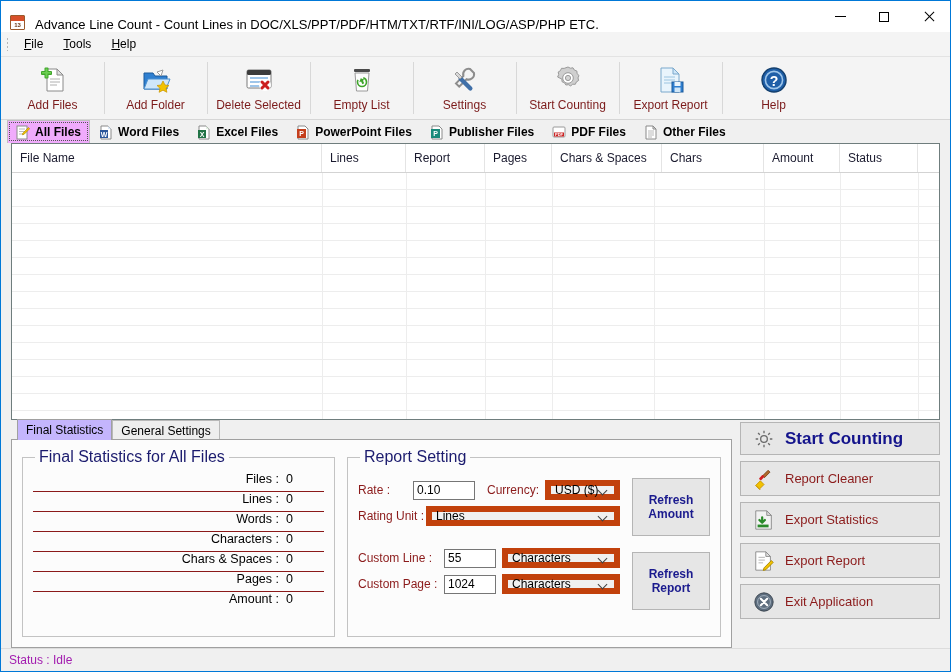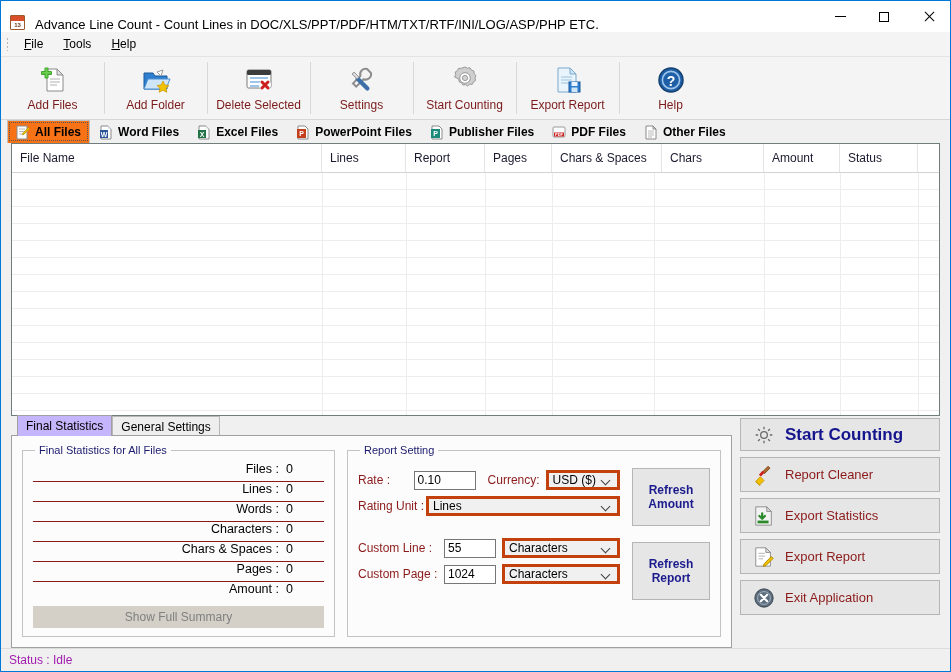--- a/index.html
+++ b/index.html
@@ -81,21 +81,21 @@
   
   .ftabs{
     height:23px;flex:0 0 23px;background:#f0f0f0;display:flex;align-items:flex-end;
     padding-left:6px;box-sizing:border-box;
   }
   .ftab{
     display:flex;align-items:center;gap:5px;height:22px;padding:0 8px;
     font-size:12px;font-weight:bold;color:#000;background:#f0f0f0;
     border:1px solid transparent;border-bottom:none;cursor:default;
   }
-  .ftab.active{background:#f97316;border-color:#c0c0c0;outline:1px dotted #555;outline-offset:-3px;}
+  .ftab.active{background:#f0abfc;border-color:#c0c0c0;outline:1px dotted #555;outline-offset:-3px;}
   .ftab-ico{width:14px;height:15px;flex:0 0 auto;}
 
   
   .listwrap{
     margin:0 10px;flex:1 1 auto;border:1px solid #6f7d7d;background:#fff;
     display:flex;flex-direction:column;overflow:hidden;box-sizing:border-box;
   }
   .list-head{
     height:28px;flex:0 0 28px;display:flex;background:#fff;
     border-bottom:1px solid #d3d3d3;
@@ -124,21 +124,21 @@
   .tabbody{
     flex:1 1 auto;border:1px solid #a0a0a0;background:#fcfcfc;margin-top:-1px;
     display:flex;gap:12px;padding:8px 10px 10px 10px;box-sizing:border-box;
   }
 
   fieldset.grp{
     border:1px solid #c3c3c3;margin:0;padding:6px 10px 8px 10px;box-sizing:border-box;
     position:relative;
   }
   fieldset.grp > legend{
-    font-size:11px;color:#1b1b6e;padding:0 4px;margin-left:2px;
+    font-size:16px;color:#1b1b6e;padding:0 4px;margin-left:2px;
   }
   fieldset.grp.report > legend{color:#1b1b6e;}
 
   .statsbox{width:313px;flex:0 0 313px;}
   .stat-row{
     display:flex;align-items:baseline;justify-content:flex-end;
     border-bottom:1px solid #8b1a1a;height:20px;box-sizing:border-box;
   }
   .stat-row.last{border-bottom:none;}
   .stat-label{font-size:12.5px;color:#000;}
@@ -154,21 +154,21 @@
   .rs-left{flex:1 1 auto;min-width:0;}
   .rs-row{display:flex;align-items:center;gap:6px;margin-bottom:6px;}
   .rs-lab{font-size:12px;color:#8b1a1a;white-space:nowrap;}
   .rs-lab.w1{width:62px;}
   .rs-lab.w2{width:80px;}
   .txtin{
     height:19px;border:1px solid #767676;background:#fff;font-size:12px;color:#000;
     padding:0 3px;box-sizing:border-box;font-family:inherit;
   }
   .sel{
-    height:20px;border:3px solid #c2410c;background:#f0f0f0;font-size:12px;color:#000;
+    height:20px;border:6px solid #c2410c;background:#f0f0f0;font-size:12px;color:#000;
     display:flex;align-items:center;padding:0 2px 0 4px;box-sizing:border-box;
     justify-content:space-between;
   }
   .chev{
     width:9px;height:9px;margin-right:4px;position:relative;flex:0 0 auto;
   }
   .chev:before{
     content:"";position:absolute;left:0;top:1px;width:6px;height:6px;
     border-right:1.4px solid #404040;border-bottom:1.4px solid #404040;
     transform:rotate(45deg);
@@ -276,20 +276,31 @@
               <rect x="6" y="16" width="18" height="2"></rect>
               <rect x="6" y="20" width="12" height="2"></rect>
             </g>
           <circle cx="21" cy="20" r="6" fill="#fff"></circle>
           <path d="M18 17l6 6M24 17l-6 6" stroke="#cc1f1f" stroke-width="3" stroke-linecap="round"></path>
         </svg>
       </div>
       <div class="tb-label">Delete Selected</div>
     </div>
 
+    <div class="tb-btn">
+      <div class="tb-ico">
+        <svg width="30" height="30" viewBox="0 0 30 30">
+          <rect x="7" y="4" width="16" height="3" rx="1" fill="#4a4a4a"></rect>
+          <path d="M8 8h14l-1.5 18h-11z" fill="#fdfdfd" stroke="#9a9a9a"></path>
+          <path d="M15 13l3 3h-2v3h-2v-3h-2z" fill="#3fa52b" transform="rotate(-25 15 16)"></path>
+          <circle cx="15" cy="17" r="4.5" fill="none" stroke="#3fa52b" stroke-width="1.6" stroke-dasharray="16 6"></circle>
+        </svg>
+      </div>
+      <div class="tb-label">Empty List</div>
+    </div>
 
     <div class="tb-btn">
       <div class="tb-ico">
         <svg width="30" height="30" viewBox="0 0 30 30">
           <path d="M20 4a5.5 5.5 0 00-6.6 7L6 18.4l3.2 3.2 7.4-7.4A5.5 5.5 0 0024 8z" fill="none" stroke="#8d8d8d" stroke-width="2"></path>
           <path d="M7 7l5 5 10 10a2.2 2.2 0 01-3.1 3.1L8.9 14.9z" fill="#3f6fa8"></path>
           <path d="M7 7l5 5-2 2-5-5z" fill="#d8d8d8" stroke="#9a9a9a"></path>
         </svg>
       </div>
       <div class="tb-label">Settings</div>
@@ -481,21 +492,20 @@
           </div>
           <div class="stat-row">
             <span class="stat-label">Pages :</span>
             <span class="stat-val">0</span>
           </div>
           <div class="stat-row last">
             <span class="stat-label">Amount :</span>
             <span class="stat-val">0</span>
           </div>
 
-          <div class="summary-btn">Show Full Summary</div>
         </fieldset>
 
         <fieldset class="grp reportbox report">
           <legend>Report Setting</legend>
 
           <div class="rs-grid">
             <div class="rs-left">
               <div class="rs-row" style="margin-top:8px">
                 <span class="rs-lab w1">Rate :</span>
                 <input class="txtin" style="width: 62px;" value="0.10">

